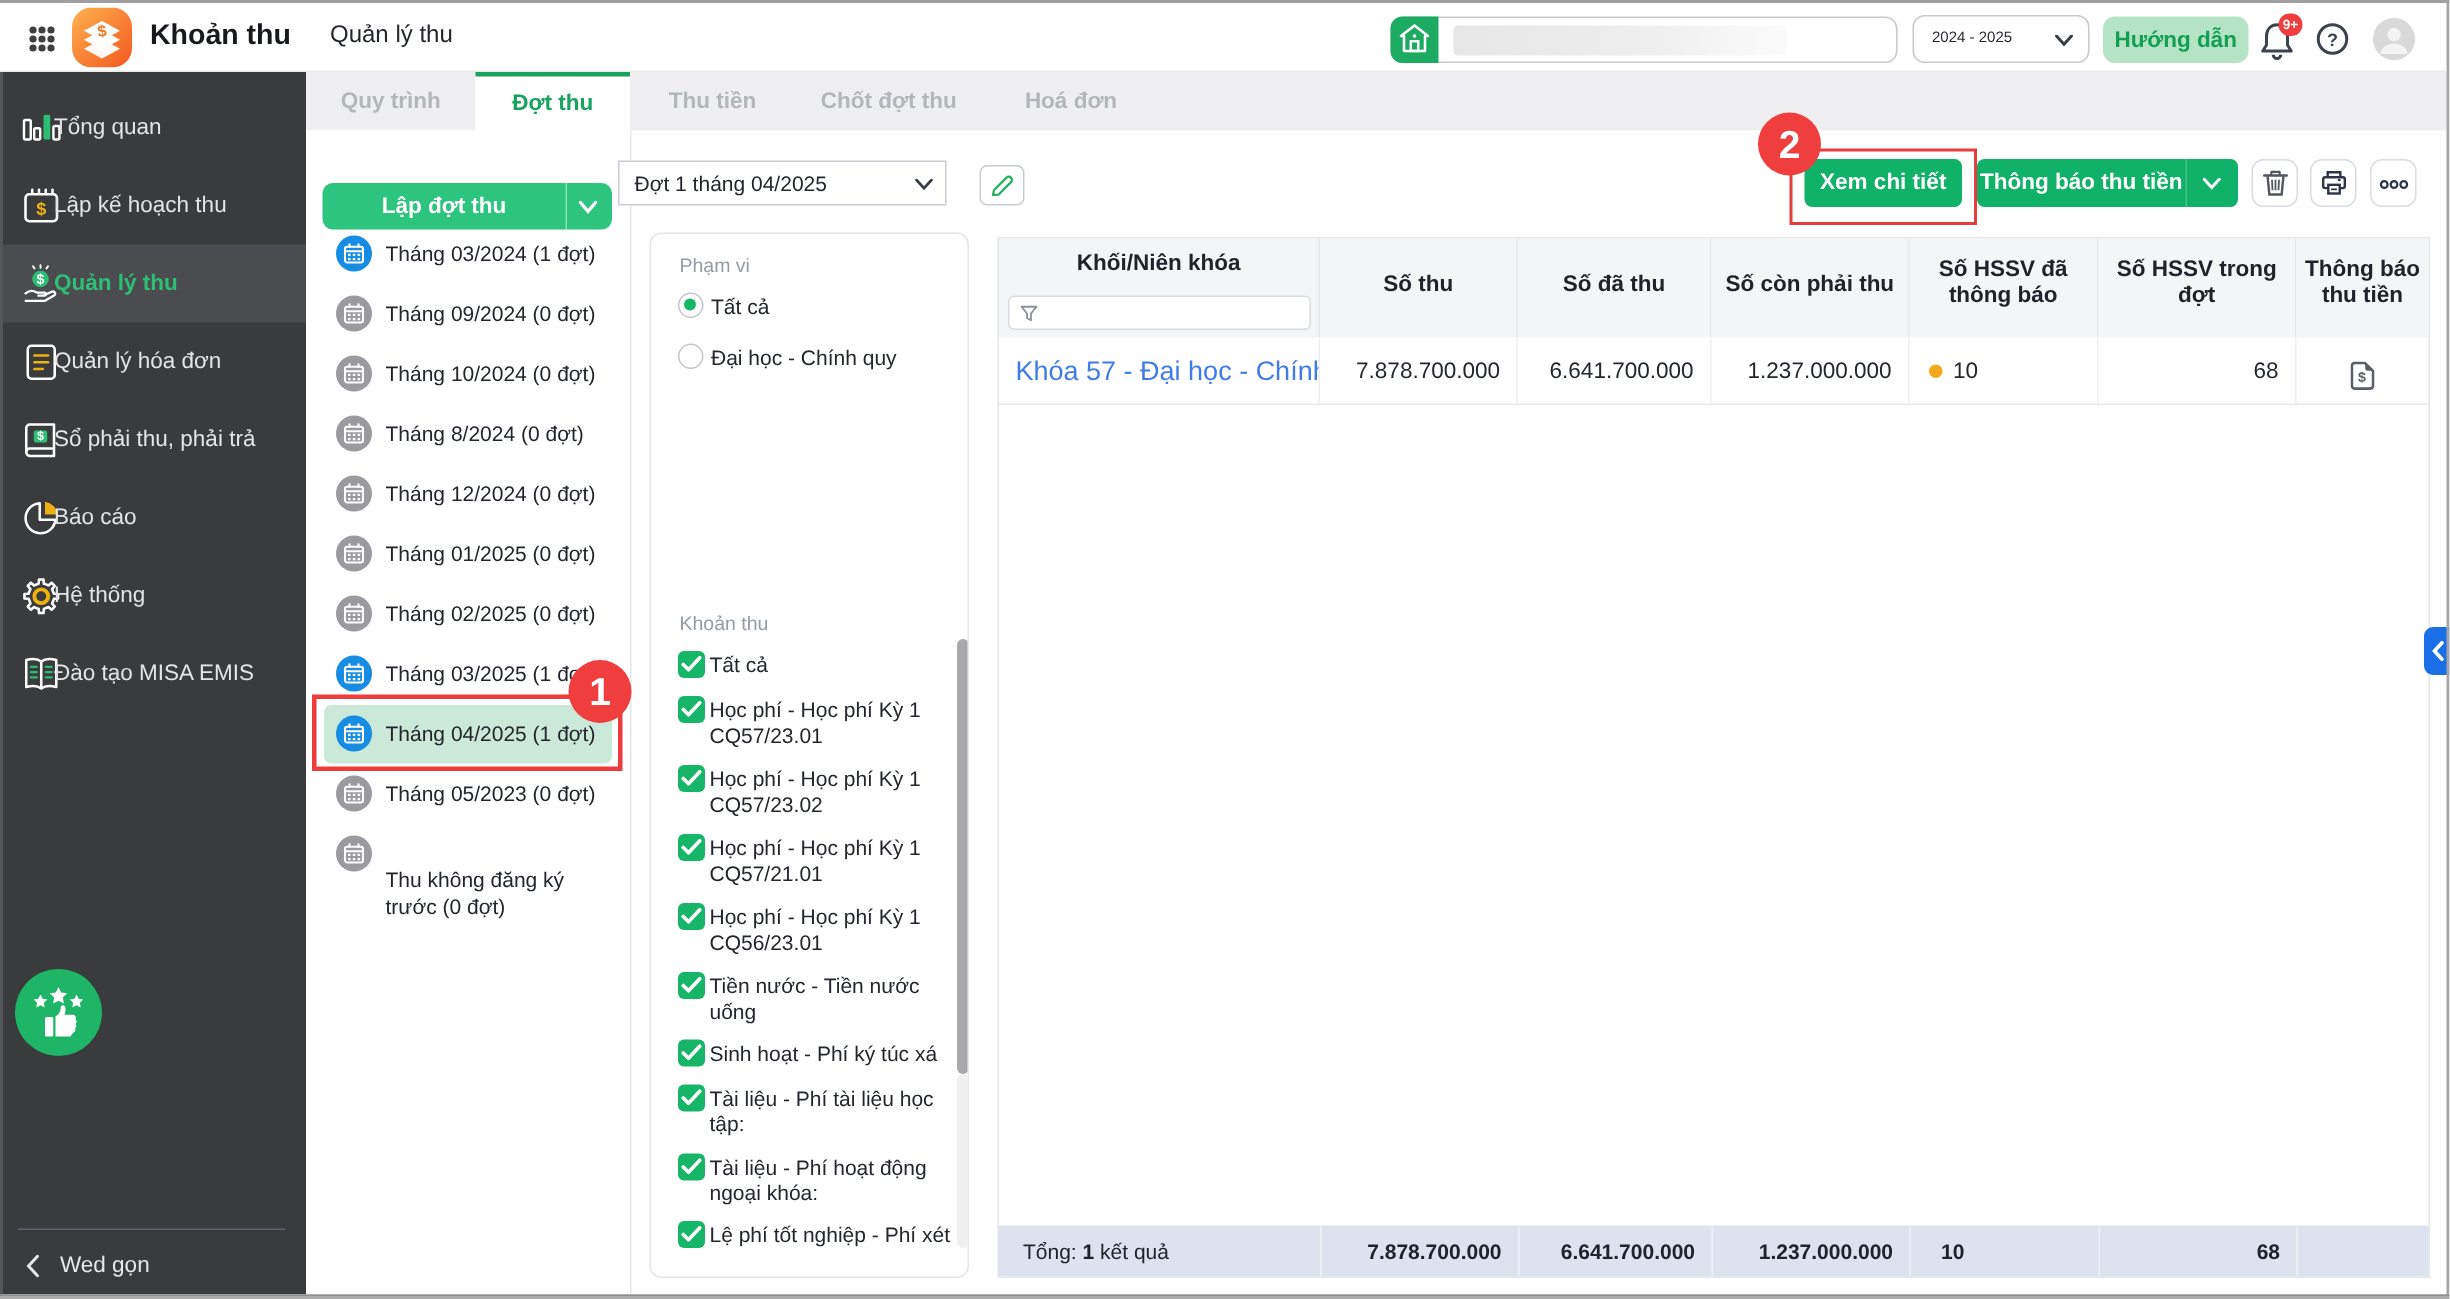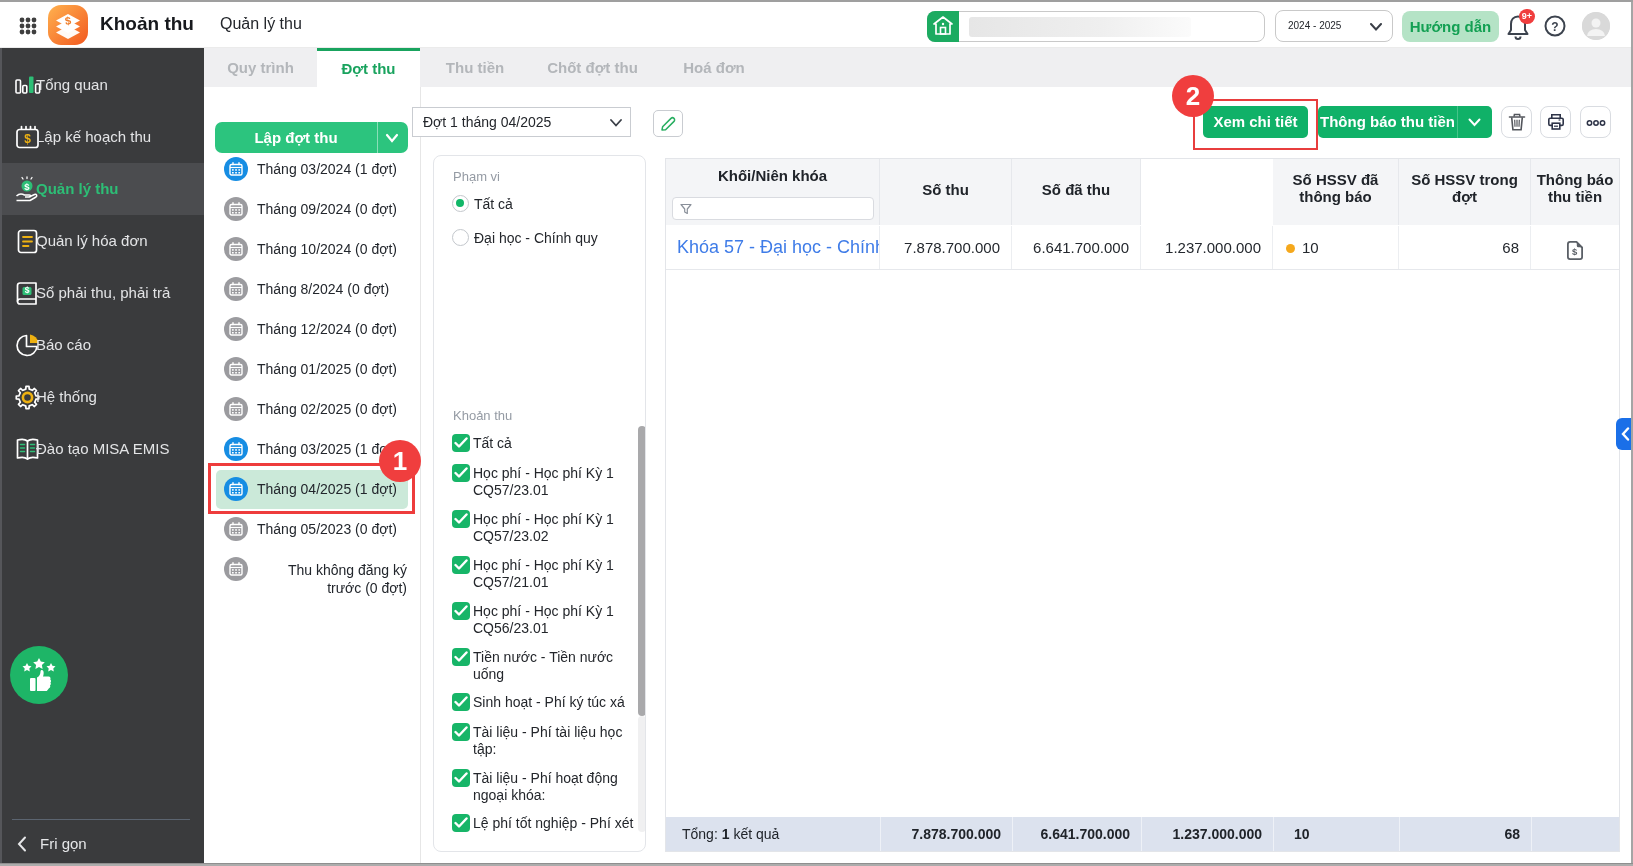--- a/index.html
+++ b/index.html
@@ -271,21 +271,21 @@
           <rect x="20" y="32" width="5.5" height="13" rx="1"></rect>
           <path d="M27 45 L27 31.5 C29.5 30.5 30.5 28 30.5 25.5 C30.5 24 32.5 23.5 33.3 25 C34 26.5 33.6 29 33 30.5 L38.5 30.5 C40.3 30.5 41 32.3 40.3 33.5 C41.3 34.3 41.3 35.8 40.4 36.6 C41.2 37.5 41 38.9 40 39.5 C40.6 40.5 40.2 41.9 39 42.3 L36.8 45 Z"></path>
         </g>
       </svg>
     </div>
     <div class="abs" id="sep"></div>
     <div class="abs" id="thugon">
       <svg width="10" height="16" viewBox="0 0 10 16" style="position:absolute;left:17px;top:10px">
           <path d="M8 1.5 L2 8 L8 14.5" fill="none" stroke="#e6e7e9" stroke-width="2" stroke-linecap="round"></path>
         </svg>
-      <div class="lb">Fri gọn</div>
+      <div class="lb">Wed gọn</div>
     </div>
   </div>
 
   <div class="abs" id="tabbar">
     <div class="tab" style="left:0; width:113px;">Quy trình</div>
     <div id="tab-active">Đợt thu</div>
     <div class="tab" style="left:216px; width:110px;">Thu tiền</div>
     <div class="tab" style="left:322px; width:133px;">Chốt đợt thu</div>
     <div class="tab" style="left:455px; width:110px;">Hoá đơn</div>
   </div>
@@ -488,21 +488,21 @@
             <g fill="#fff">
               <rect x="3" y="7.2" width="1.7" height="1.5"></rect>
               <rect x="6.2" y="7.2" width="1.7" height="1.5"></rect>
               <rect x="9.4" y="7.2" width="1.7" height="1.5"></rect>
               <rect x="3" y="10" width="1.7" height="1.5"></rect>
               <rect x="6.2" y="10" width="1.7" height="1.5"></rect>
               <rect x="9.4" y="10" width="1.7" height="1.5"></rect>
             </g>
           </svg>
         </div>
-        <div class="lb" style="line-height:18px;top:12px;height:auto;white-space:normal;width:150px;text-align:right;">Thu không đăng ký trước (0 đợt)</div>
+        <div class="lb" style="line-height:18px;top:28px;height:auto;white-space:normal;width:150px;">Thu không đăng ký trước (0 đợt)</div>
       </div>
     <div id="redbox1"></div>
     <div id="redc1">1</div>
   </div>
 
   <div class="abs" id="ddl">
     <div class="txt">Đợt 1 tháng 04/2025</div>
     <svg width="12" height="8" viewBox="0 0 12 8" style="position:absolute;left:197px;top:11px">
         <path d="M1 1 L6 6.5 L11 1" fill="none" stroke="#3a3f47" stroke-width="1.8" stroke-linecap="round"></path>
       </svg>
@@ -627,20 +627,23 @@
         <svg width="12" height="12" viewBox="0 0 12 12" style="position:absolute;left:7px;top:5px">
             <path d="M1 1.5 L11 1.5 L7.3 6 L7.3 10.5 L4.7 9 L4.7 6 Z" fill="none" stroke="#8a909a" stroke-width="1.2" stroke-linejoin="round"></path>
           </svg>
       </div>
     </div>
     <div class="hcell" id="hc2">
         <div class="t" style="top:22px">Số thu</div>
       </div>
     <div class="hcell" id="hc3">
         <div class="t" style="top:22px">Số đã thu</div>
+      </div>
+    <div class="hcell" id="hc4">
+        <div class="t" style="top:22px">Số còn phải thu</div>
       </div>
     <div class="hcell" id="hc6">
         <div class="t" style="top:12px">Số HSSV trong<br>đợt</div>
       </div>
     <div class="hcell" id="hc5">
         <div class="t" style="top:12px">Số HSSV đã<br>thông báo</div>
       </div>
     <div class="hcell" id="hc7">
         <div class="t" style="top:12px">Thông báo<br>thu tiền</div>
       </div>

